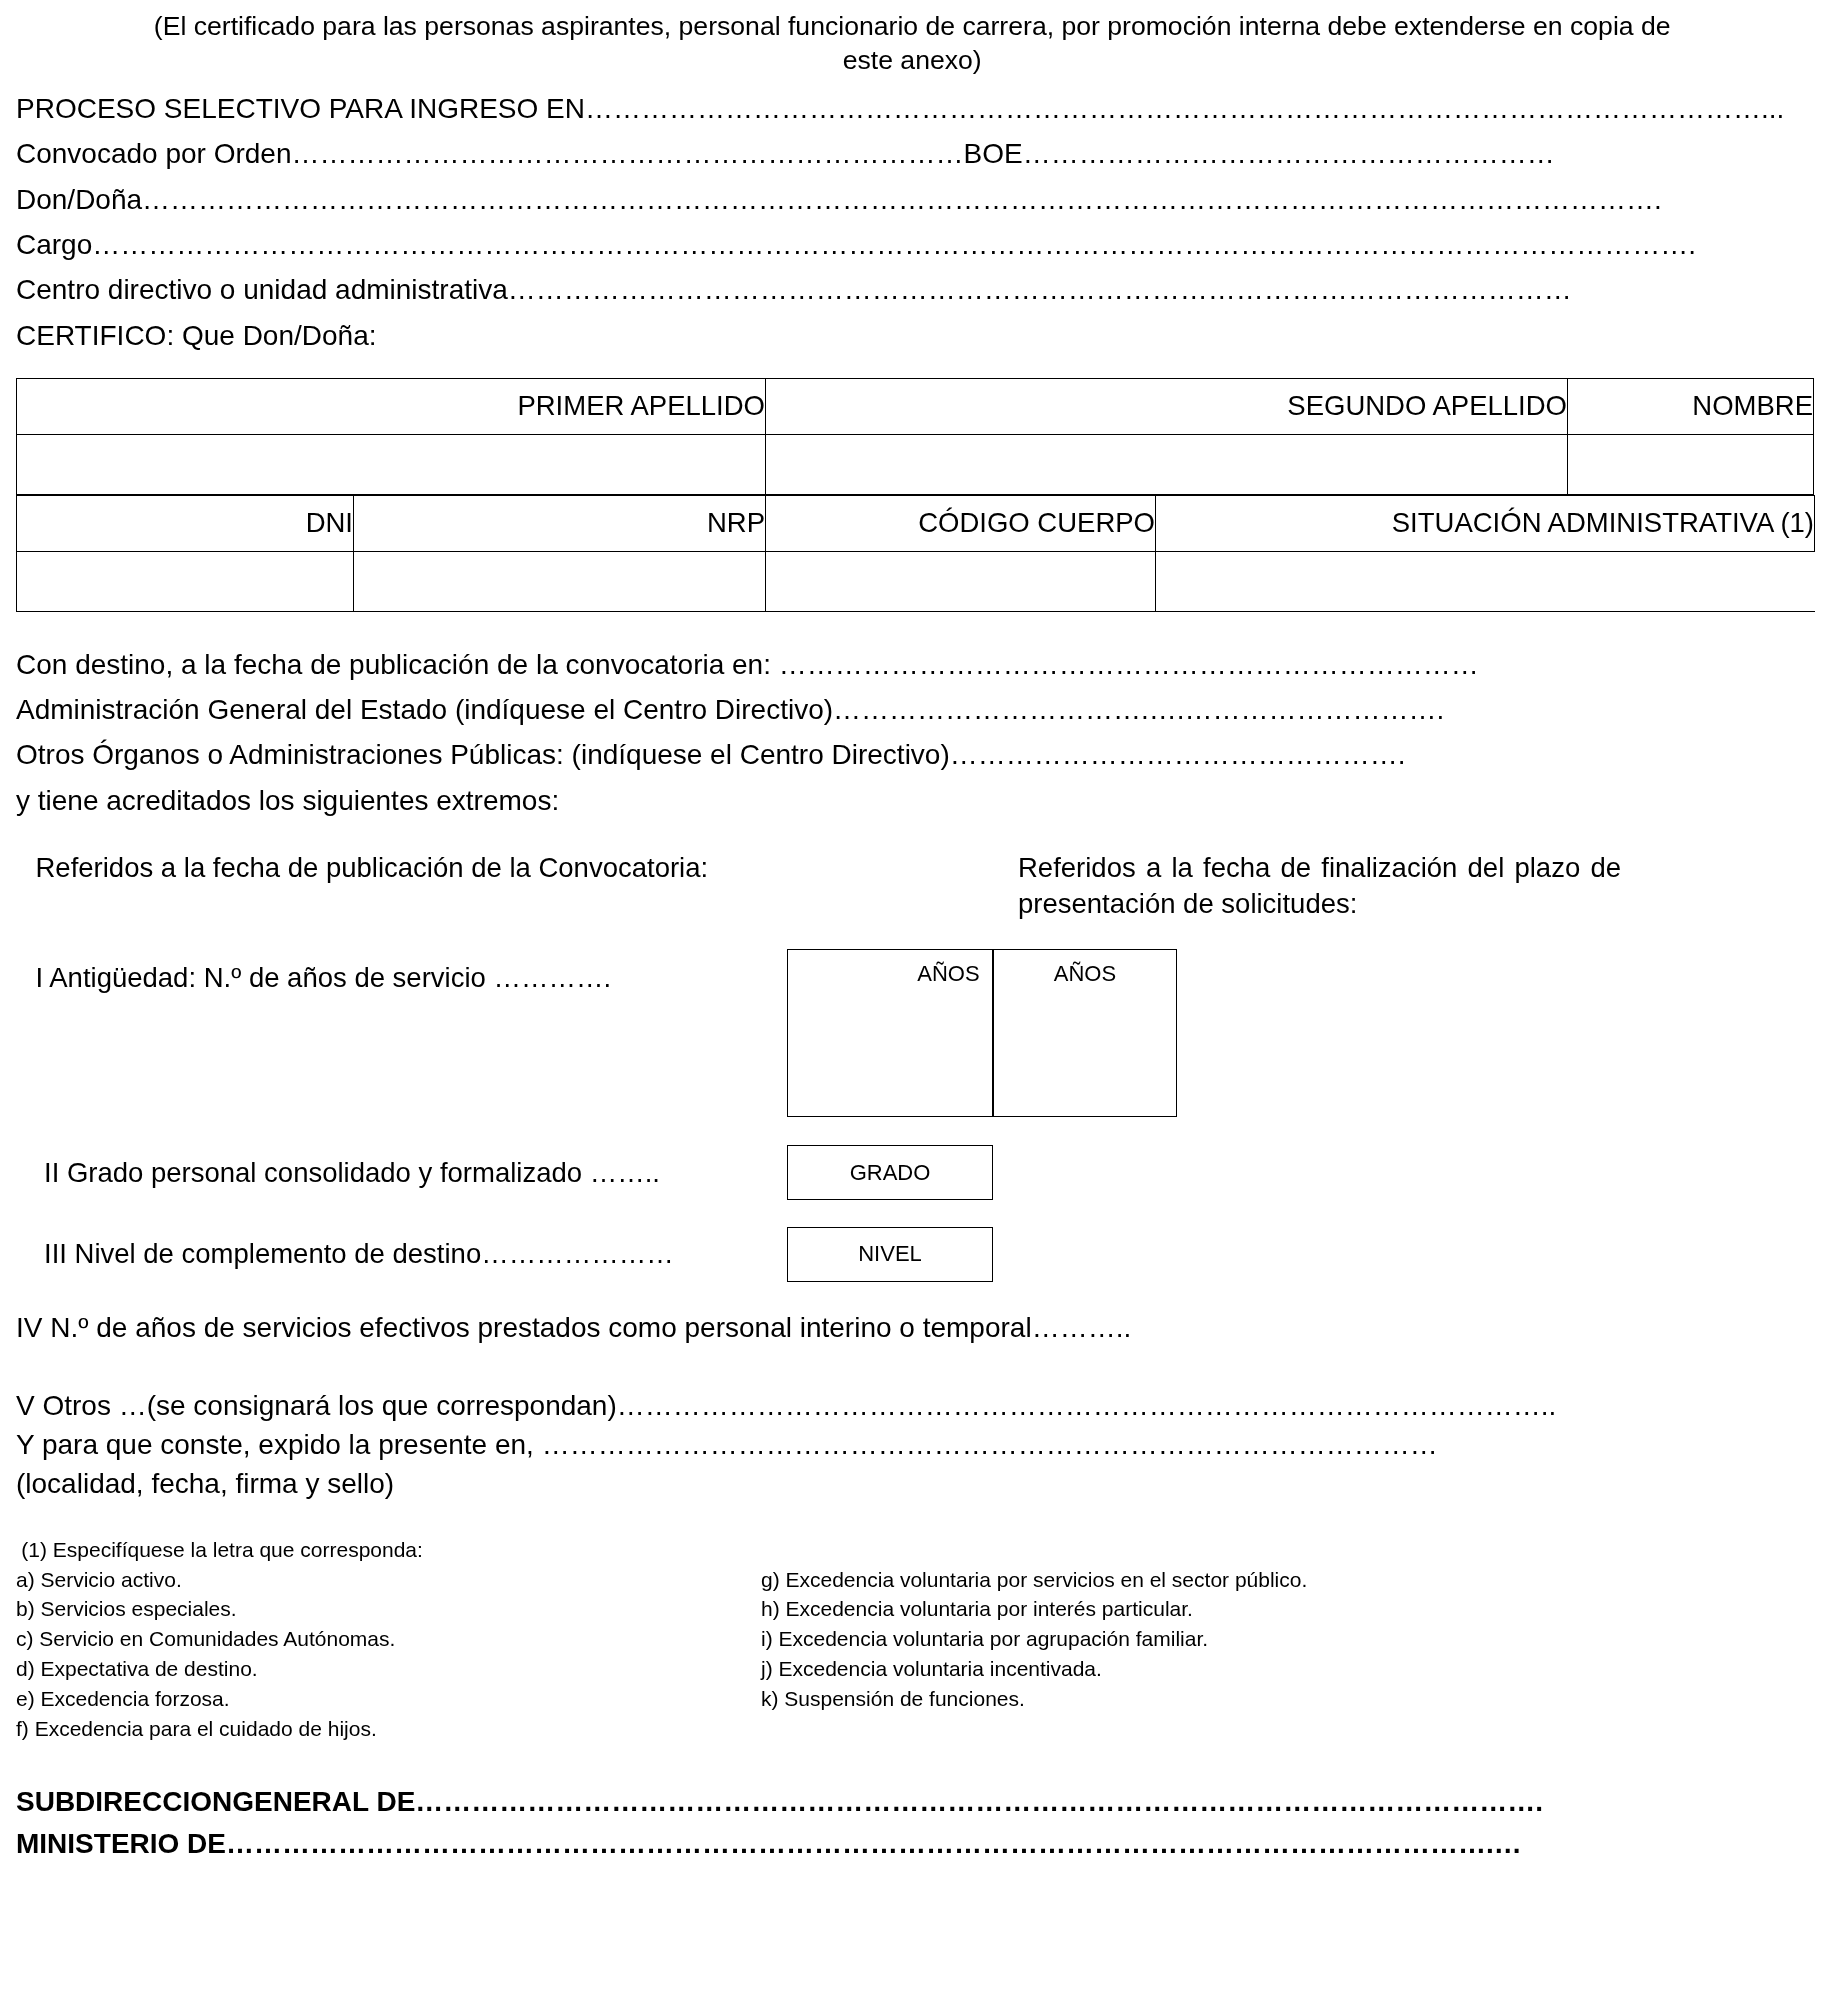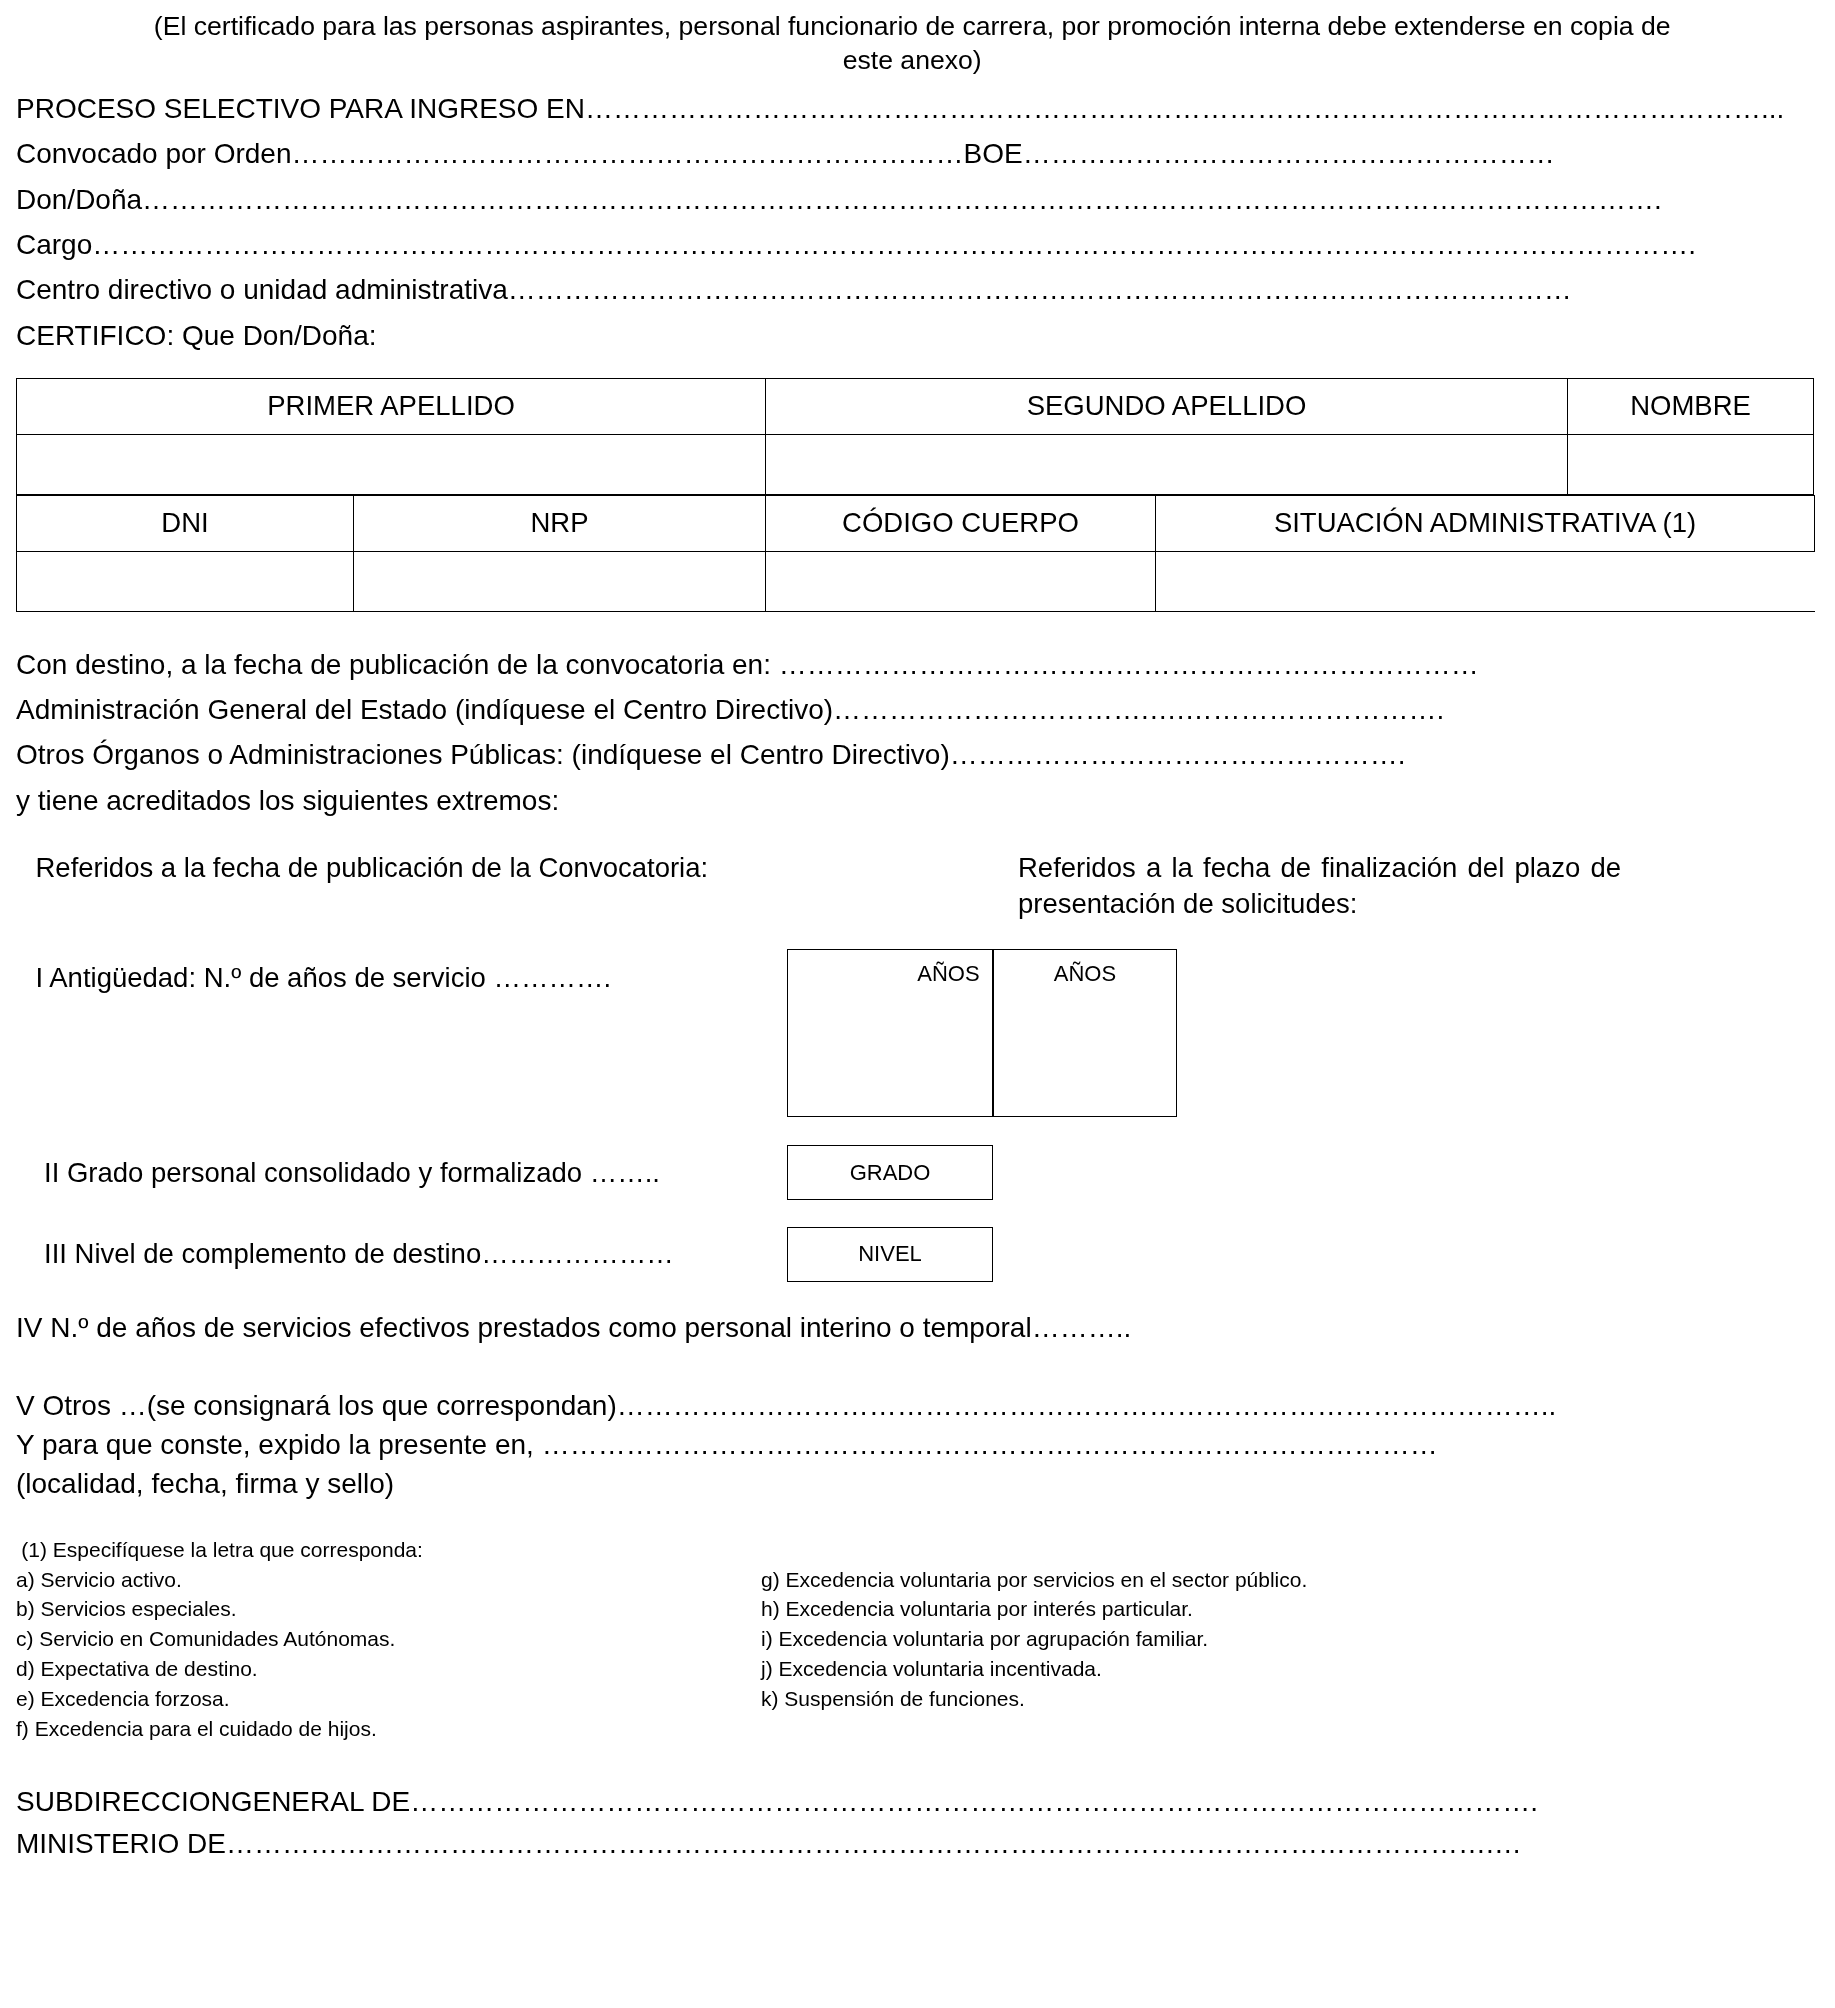--- a/index.html
+++ b/index.html
@@ -42,21 +42,21 @@
 
   table.grid {
     border-collapse: collapse;
     width: 1798px;
     margin-top: 19.5px;
     table-layout: fixed;
   }
   table.grid td {
     border: 1.8px solid #000;
     font-size: 27.5px;
-    text-align: center;
+    text-align: right;
     padding: 0;
     height: 55px;
   }
   table.grid td.hdr {
     height: 55px;
   }
   table.grid td.blank {
     height: 59px;
   }
 
@@ -204,20 +204,21 @@
   }
   .fn-left { width: 745px; }
   .fn-right { width: 975px; }
 
   .tail {
     margin-top: 37px;
   }
   .tail .line {
     font-size: 28px;
     line-height: 1.5;
+    font-weight: bold;
   }
 </style>
 </head>
 <body>
 
 <div class="page">
 
   <div class="header-note">(El certificado para las personas aspirantes, personal funcionario de carrera, por promoción interna debe extenderse en copia de este anexo)</div>
 
   <div class="line"><span>PROCESO SELECTIVO PARA INGRESO EN</span><span class="dots">………………………………………………………………………………………………………………...</span></div>

